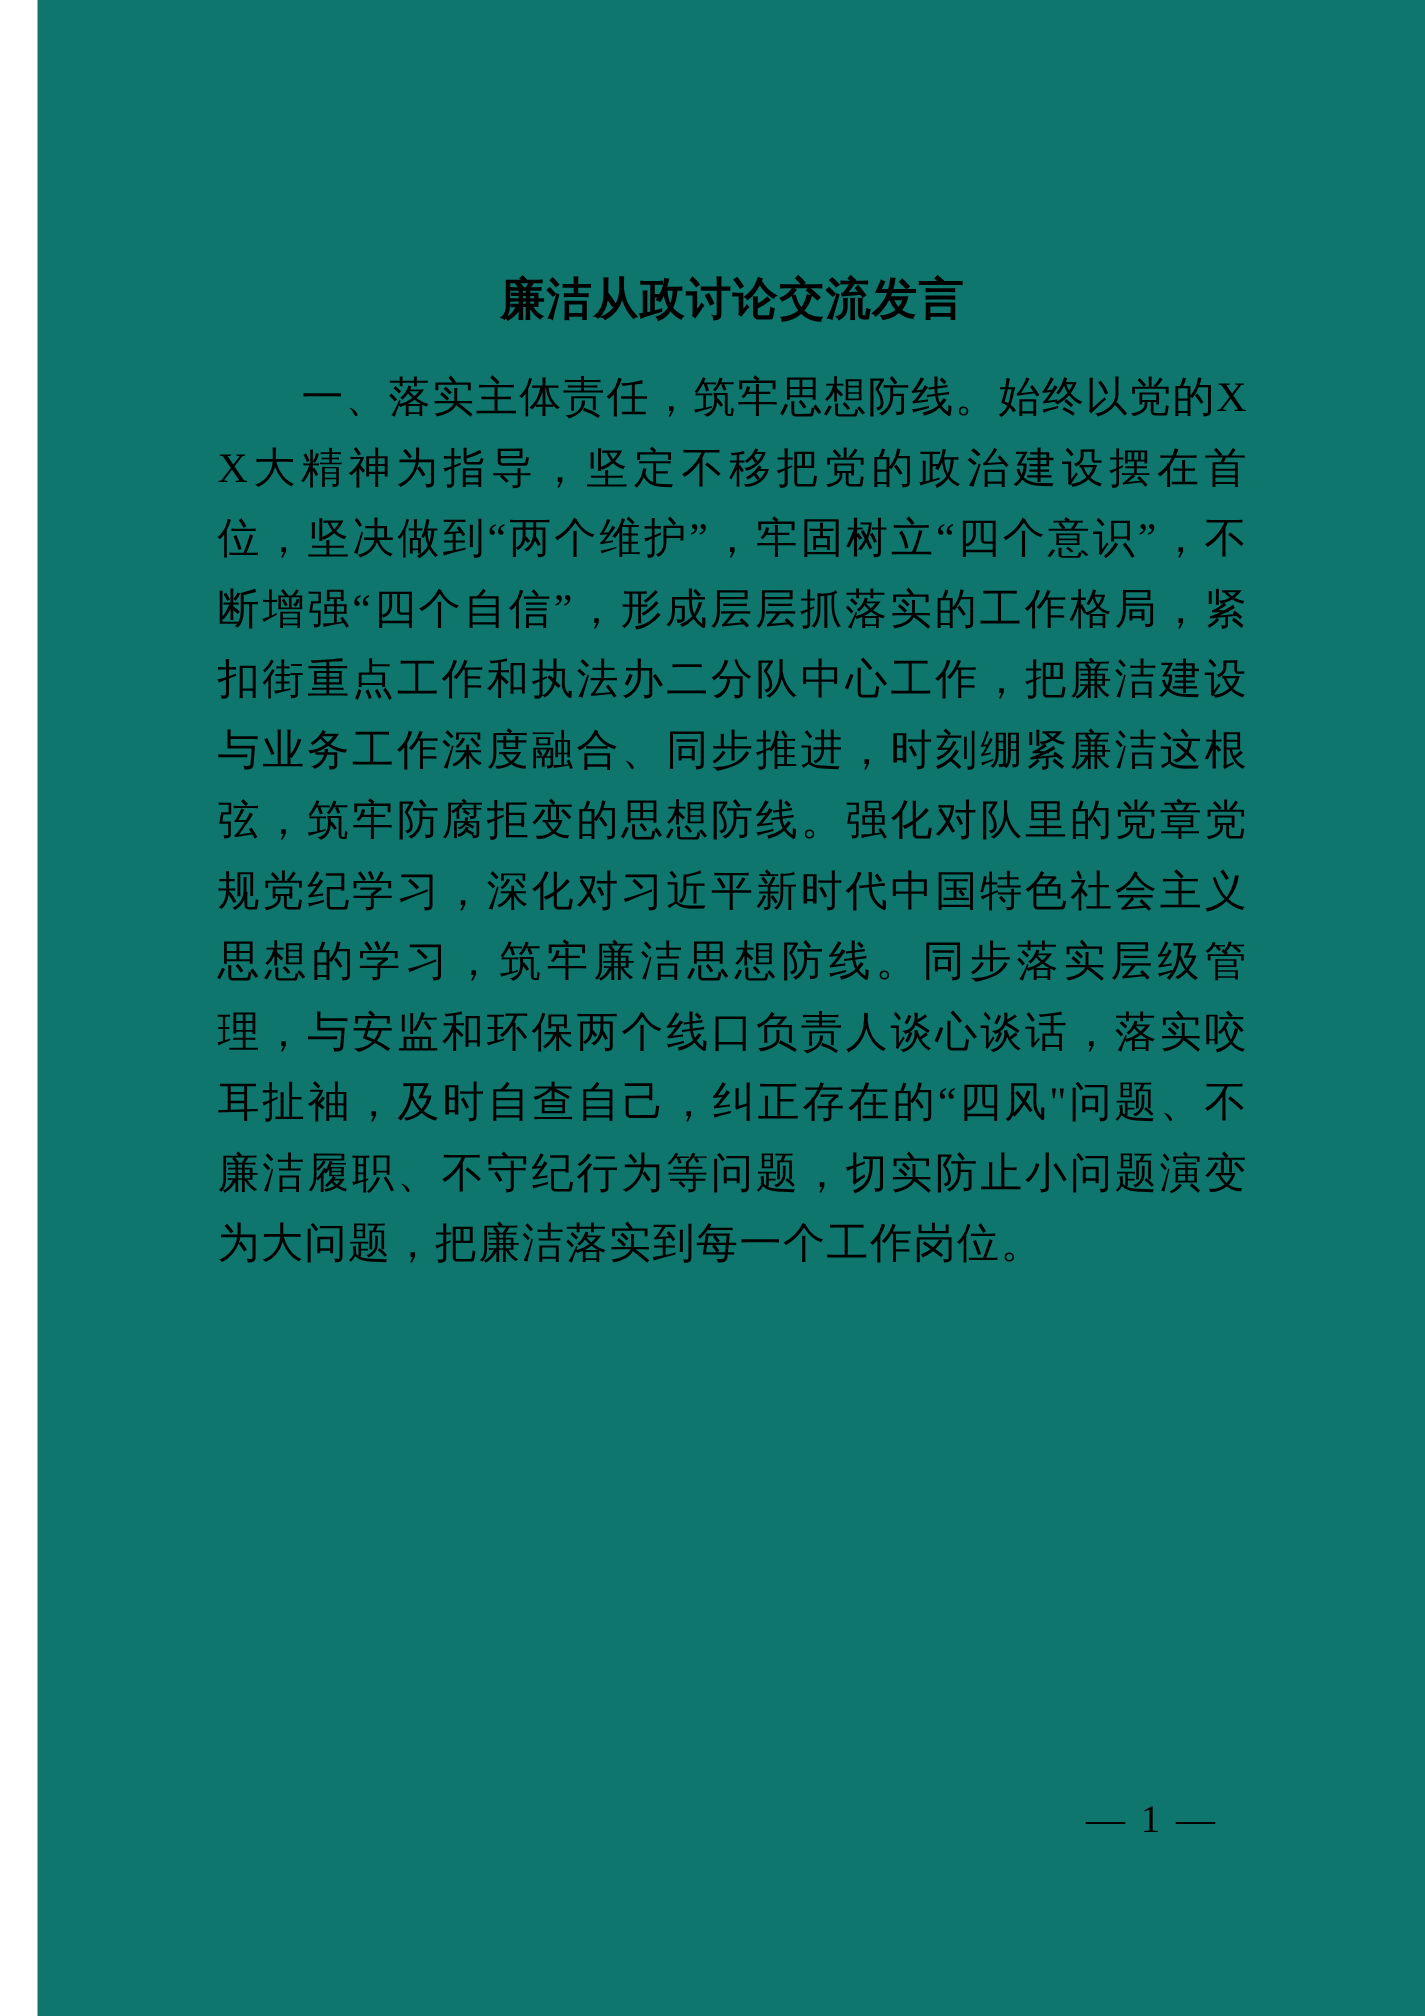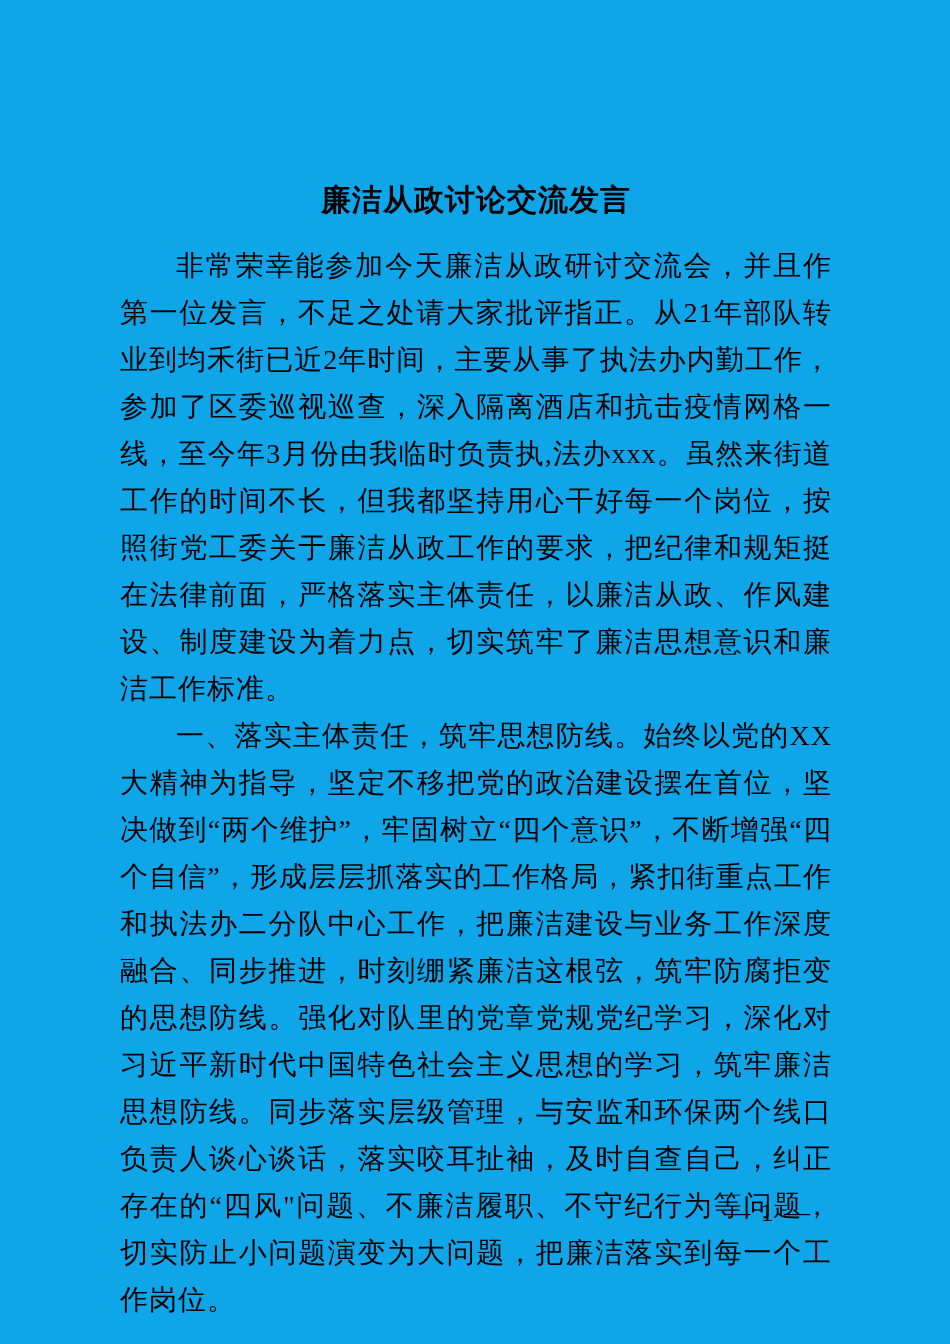--- a/index.html
+++ b/index.html
@@ -9,21 +9,22 @@
     height: 1344px;
     position: relative;
     overflow: hidden;
     color: #000000;
     font-family: "Liberation Serif", "DejaVu Serif", serif;
   }
   .page {
     position: absolute;
     inset: 0;
     padding: 182px 118px 0 120px;
-    background: #0ea5e9;
+    background: #0f766e;
+    margin-left: 25px;
   }
   .doc-title {
     text-align: center;
     font-size: 30px;
     font-weight: bold;
     letter-spacing: 1px;
     margin-bottom: 24px;
     line-height: 36px;
   }
   .para {
@@ -45,19 +46,18 @@
     letter-spacing: 2px;
   }
 </style>
 </head>
 <body>
 
 <div class="page">
 
   <h1 class="doc-title">廉洁从政讨论交流发言</h1>
 
-  <p class="para"><span>非常荣幸能参加今天廉洁从政研讨交流会，并且作第一位发言，不足之处请大家批评指正。从21年部队转业到均禾街已近2年时间，主要从事了执法办内勤工作，参加了区委巡视巡查，深入隔离酒店和抗击疫情网格一线，至今年3月份由我临时负责执,法办xxx。虽然来街道工作的时间不长，但我都坚持用心干好每一个岗位，按照街党工委关于廉洁从政工作的要求，把纪律和规矩挺在法律前面，严格落实主体责任，以廉洁从政、作风建设、制度建设为着力点，切实筑牢了廉洁思想意识和廉洁工作标准。</span></p>
 
   <p class="para"><strong class="lead">一、落实主体责任，筑牢思想防线。</strong><span>始终以党的XX大精神为指导，坚定不移把党的政治建设摆在首位，坚决做到“两个维护”，牢固树立“四个意识”，不断增强“四个自信”，形成层层抓落实的工作格局，紧扣街重点工作和执法办二分队中心工作，把廉洁建设与业务工作深度融合、同步推进，时刻绷紧廉洁这根弦，筑牢防腐拒变的思想防线。强化对队里的党章党规党纪学习，深化对习近平新时代中国特色社会主义思想的学习，筑牢廉洁思想防线。同步落实层级管理，与安监和环保两个线口负责人谈心谈话，落实咬耳扯袖，及时自查自己，纠正存在的“四风"问题、不廉洁履职、不守纪行为等问题，切实防止小问题演变为大问题，把廉洁落实到每一个工作岗位。</span></p>
 
   <div class="page-number">— 1 —</div>
 
 </div>
 
 </body></html>

